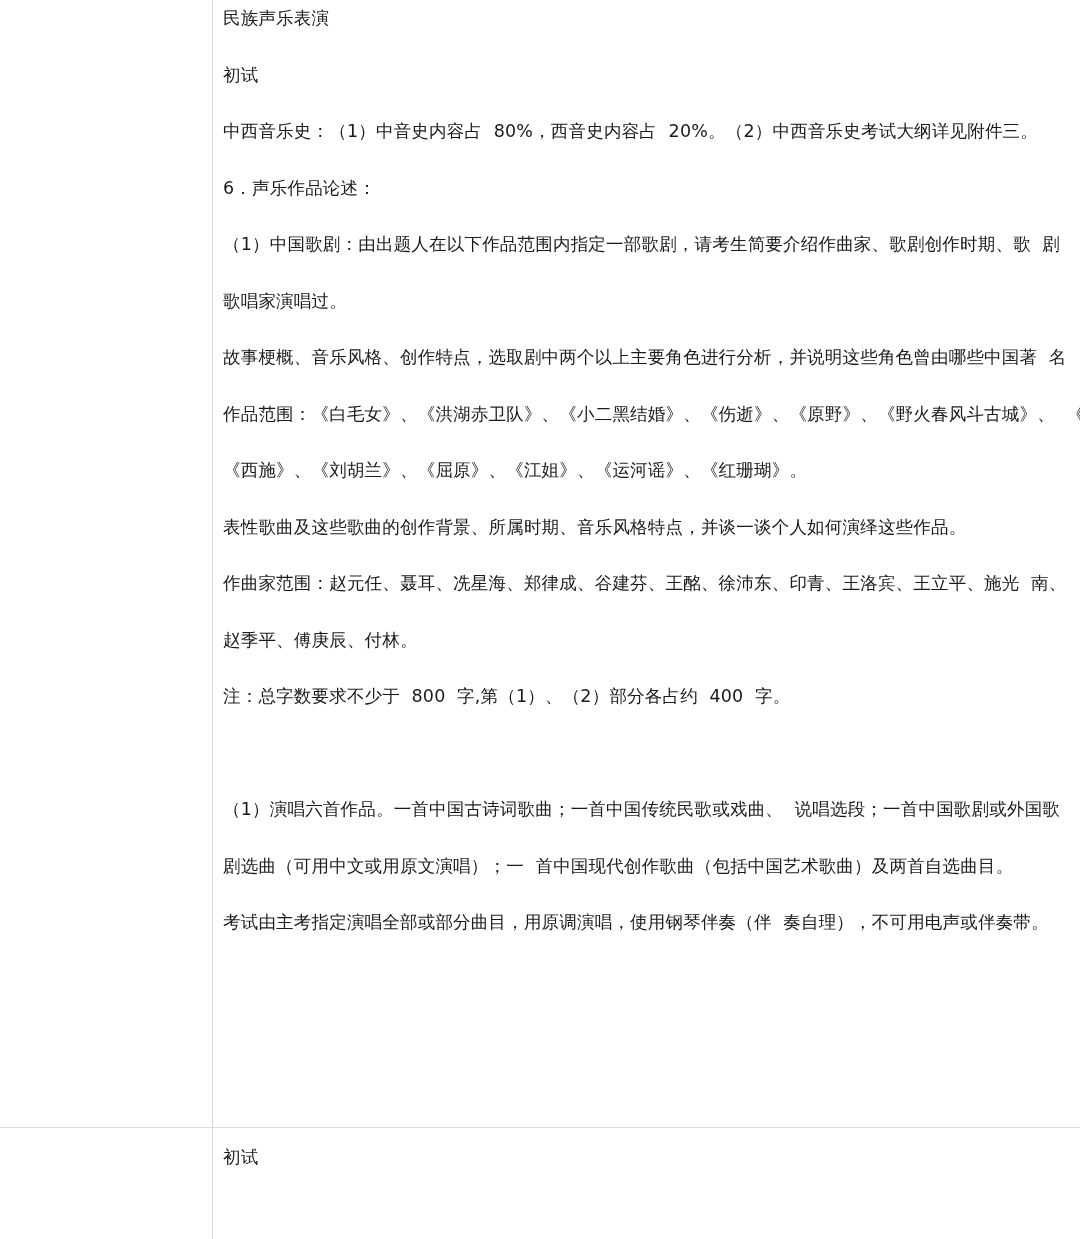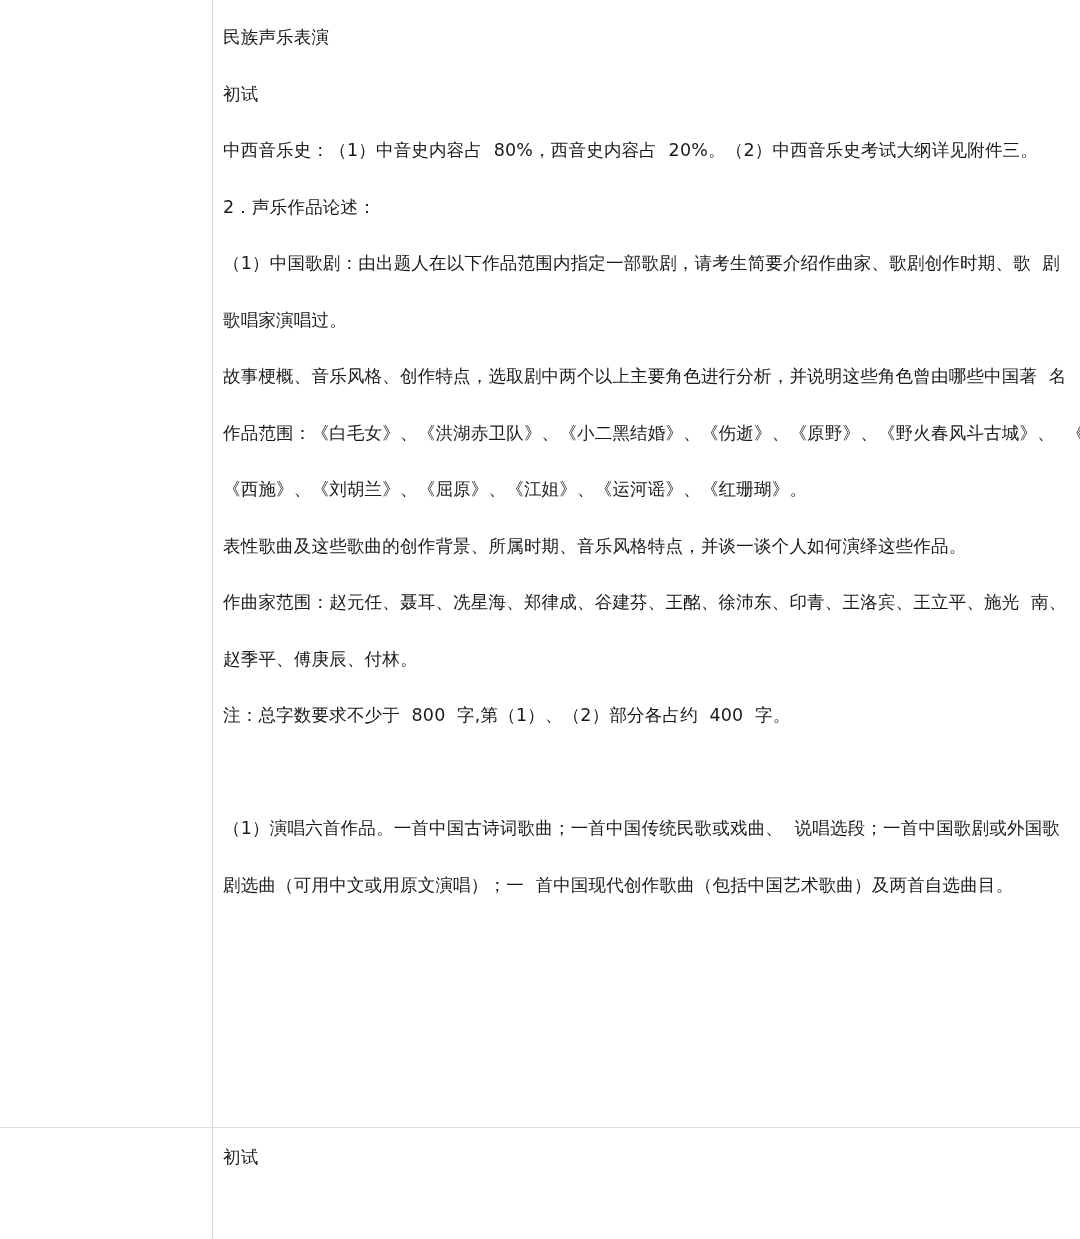--- a/index.html
+++ b/index.html
@@ -33,21 +33,21 @@
       flex: 0 0 213px;
       border-right: 1px solid #d6d6d6;
       box-sizing: border-box;
     }
     .col-right {
       flex: 1 1 auto;
       padding-left: 10px;
       box-sizing: border-box;
       overflow: hidden;
     }
-    .row-1 .col-right { padding-top: 4px; margin-top: 19px; }
+    .row-1 .col-right { padding-top: 4px; }
     .row-2 .col-right { padding-top: 15px; }
     .line {
       height: 56.5px;
       line-height: 28px;
       font-size: 17.5px;
       white-space: pre;
       letter-spacing: 0.2px;
     }
     .line.empty { }
     .row-1 { height: 1127px; }
@@ -57,33 +57,34 @@
 <body>
 
 <div class="table">
 
   <div class="row row-1">
     <div class="col-left"></div>
     <div class="col-right">
       <div class="line">民族声乐表演</div>
       <div class="line">初试</div>
       <div class="line">中西音乐史：（1）中音史内容占  80%，西音史内容占  20%。（2）中西音乐史考试大纲详见附件三。</div>
-      <div class="line">2．声乐作品论述：</div>
+      <div class="line">6．声乐作品论述：</div>
       <div class="line">（1）中国歌剧：由出题人在以下作品范围内指定一部歌剧，请考生简要介绍作曲家、歌剧创作时期、歌  剧</div>
       <div class="line">歌唱家演唱过。</div>
       <div class="line">故事梗概、音乐风格、创作特点，选取剧中两个以上主要角色进行分析，并说明这些角色曾由哪些中国著  名</div>
       <div class="line">作品范围：《白毛女》、《洪湖赤卫队》、《小二黑结婚》、《伤逝》、《原野》、《野火春风斗古城》、  《木兰诗篇》、</div>
       <div class="line">《西施》、《刘胡兰》、《屈原》、《江姐》、《运河谣》、《红珊瑚》。</div>
       <div class="line">表性歌曲及这些歌曲的创作背景、所属时期、音乐风格特点，并谈一谈个人如何演绎这些作品。</div>
       <div class="line">作曲家范围：赵元任、聂耳、冼星海、郑律成、谷建芬、王酩、徐沛东、印青、王洛宾、王立平、施光  南、</div>
       <div class="line">赵季平、傅庚辰、付林。</div>
       <div class="line">注：总字数要求不少于  800  字,第（1）、（2）部分各占约  400  字。</div>
       <div class="line empty"></div>
       <div class="line">（1）演唱六首作品。一首中国古诗词歌曲；一首中国传统民歌或戏曲、  说唱选段；一首中国歌剧或外国歌</div>
       <div class="line">剧选曲（可用中文或用原文演唱）；一  首中国现代创作歌曲（包括中国艺术歌曲）及两首自选曲目。</div>
+      <div class="line">考试由主考指定演唱全部或部分曲目，用原调演唱，使用钢琴伴奏（伴  奏自理），不可用电声或伴奏带。</div>
     </div>
   </div>
 
   <div class="row row-2">
     <div class="col-left"></div>
     <div class="col-right">
       <div class="line">初试</div>
     </div>
   </div>
 

